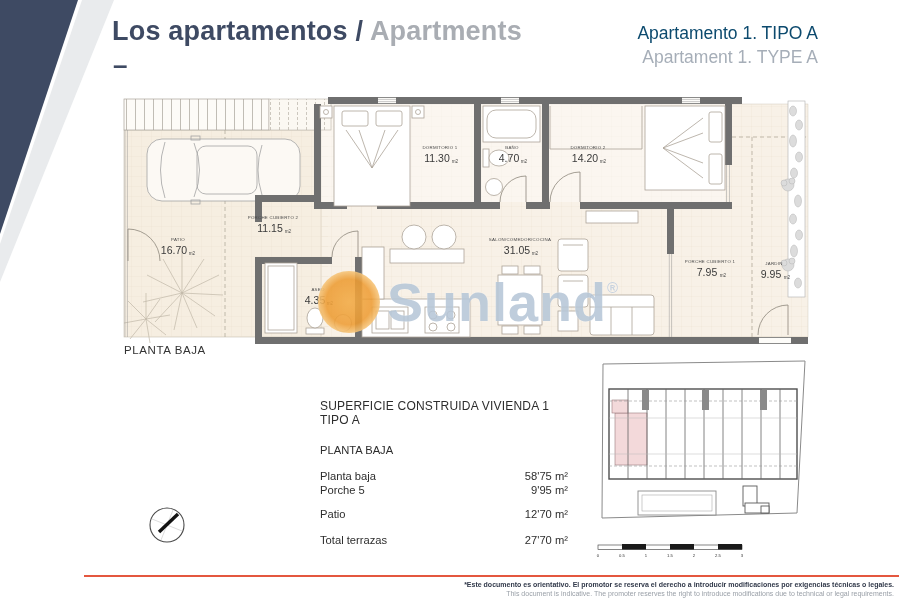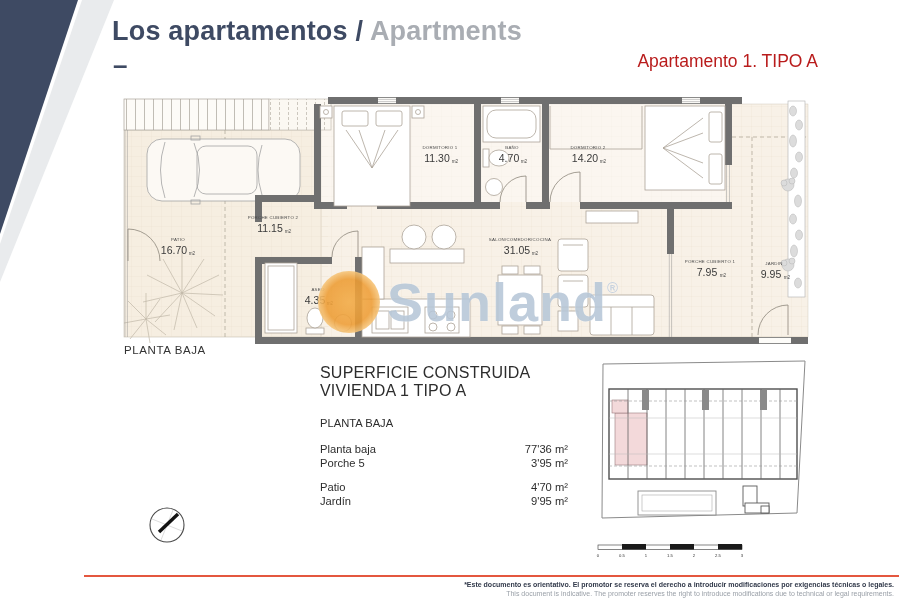--- a/index.html
+++ b/index.html
@@ -9,34 +9,34 @@
     font-family:"Liberation Sans","DejaVu Sans",sans-serif;
   }
   
   .corner-svg{position:absolute;left:0;top:0;pointer-events:none;}
   
   .page-title{position:absolute;left:112px;top:16px;font-size:27px;font-weight:bold;letter-spacing:.2px;margin:0;}
   .page-title .t-navy{color:#3e4a63;}
   .page-title .t-gray{color:#a9adb3;}
   .title-dash{position:absolute;left:113px;top:50px;font-size:26px;font-weight:bold;color:#3e4a63;}
   .subtitle{position:absolute;top:21px;right:81px;text-align:right;line-height:24px;font-size:17.5px;}
-  .subtitle .s1{color:#b91c1c;margin-top:28px;}
+  .subtitle .s1{color:#0c4a6e;}
   .subtitle .s2{color:#a6aeb8;}
   
   .plan-caption{position:absolute;left:124px;top:344px;font-size:11.5px;color:#333;letter-spacing:.6px;}
   
   .watermark{position:absolute;left:318px;top:271px;display:flex;align-items:center;gap:7px;z-index:5;opacity:.88;}
   .wm-sun{width:62px;height:62px;border-radius:50%;
     background:radial-gradient(circle,#f3ab45 0%,#ed9c33 52%,#f6c478 70%,rgba(247,199,125,.25) 88%,rgba(247,199,125,0) 100%);}
   .wm-text{font-size:54px;font-weight:bold;color:#b7c7d8;letter-spacing:1px;
     text-shadow:0 0 1px rgba(255,255,255,.8);}
   .wm-reg{font-size:15px;color:#c3cfdd;vertical-align:28px;font-weight:bold;}
   
   .surface{position:absolute;left:320px;top:364px;width:248px;color:#2d2d2d;}
-  .surface .ttl{font-size:16px;letter-spacing:.2px;}
+  .surface .ttl{font-size:12px;letter-spacing:.2px;margin-top:35px;}
   .surface .sec{font-size:11.2px;margin-top:17px;}
   .trow{display:flex;justify-content:space-between;font-size:11.2px;line-height:14px;}
   .g1{margin-top:13px;} .g2{margin-top:10px;} .g3{margin-top:10px;} .g4{margin-top:12px;}
   
   .footer-line{position:absolute;left:84px;right:0;top:575px;height:2.4px;background:#e4573f;}
   .footer-text{position:absolute;right:5px;top:581px;text-align:right;line-height:8.6px;}
   .footer-text .f1{font-size:7px;color:#31394a;font-weight:bold;display:block;}
   .footer-text .f2{font-size:7px;color:#9aa0a8;display:block;}
   svg text{font-family:"Liberation Sans","DejaVu Sans",sans-serif;}
   .room-name{font-size:4.4px;fill:#4a4a4a;letter-spacing:.25px;}
@@ -49,20 +49,21 @@
 
 <svg class="corner-svg" width="150" height="300" aria-hidden="true">
   <polygon points="82,0 114,0 0,282 0,244" fill="#e9ebed"></polygon>
   <polygon points="0,0 78,0 0,234" fill="#3e4a63"></polygon>
 </svg>
 
 <h1 class="page-title"><span class="t-navy">Los apartamentos /</span> <span class="t-gray">Apartments</span></h1>
 <div class="title-dash">–</div>
 <div class="subtitle">
   <div class="s1">Apartamento 1. TIPO A</div>
+  <div class="s2">Apartament 1. TYPE A</div>
 </div>
 
 <svg style="position:absolute;left:122px;top:97px;" width="688" height="250" viewBox="0 0 688 250">
   <defs>
     <pattern id="tiles" width="10" height="10" patternUnits="userSpaceOnUse">
       <path d="M10 0V10M0 10H10" stroke="#e8dcc9" stroke-width="0.5" fill="none"></path>
     </pattern>
     <pattern id="stairH" width="9" height="31" patternUnits="userSpaceOnUse">
       <path d="M4.5 0V31" stroke="#a8a298" stroke-width="0.7"></path>
     </pattern>
@@ -282,35 +283,37 @@
   <div class="wm-sun"></div>
   <div class="wm-text"><span>Sunland</span><span class="wm-reg">®</span></div>
 </div>
 
 <div class="surface">
   <div class="ttl">SUPERFICIE CONSTRUIDA VIVIENDA 1 TIPO A</div>
   <div class="sec">PLANTA BAJA</div>
   <div class="g1">
     <div class="trow">
         <span>Planta baja</span>
-        <span>77'36 m²</span>
+        <span>58'75 m²</span>
       </div>
     <div class="trow">
         <span>Porche 5</span>
-        <span>3'95 m²</span>
+        <span>9'95 m²</span>
       </div>
   </div>
   <div class="g3">
     <div class="trow">
         <span>Patio</span>
-        <span>4'70 m²</span>
+        <span>12'70 m²</span>
       </div>
+  </div>
+  <div class="g4">
     <div class="trow">
-        <span>Jardín</span>
-        <span>9'95 m²</span>
+        <span>Total terrazas</span>
+        <span>27'70 m²</span>
       </div>
   </div>
 </div>
 
 <svg style="position:absolute;left:146px;top:503px;" width="44" height="44" viewBox="0 0 44 44">
   <circle cx="21" cy="22" r="17" fill="none" stroke="#4a4a4a" stroke-width="1.1"></circle>
   <g stroke="#cfcfcf" stroke-width="0.7">
     <line x1="6" y1="16" x2="36" y2="28"></line>
     <line x1="15" y1="37" x2="27" y2="7"></line>
   </g>

